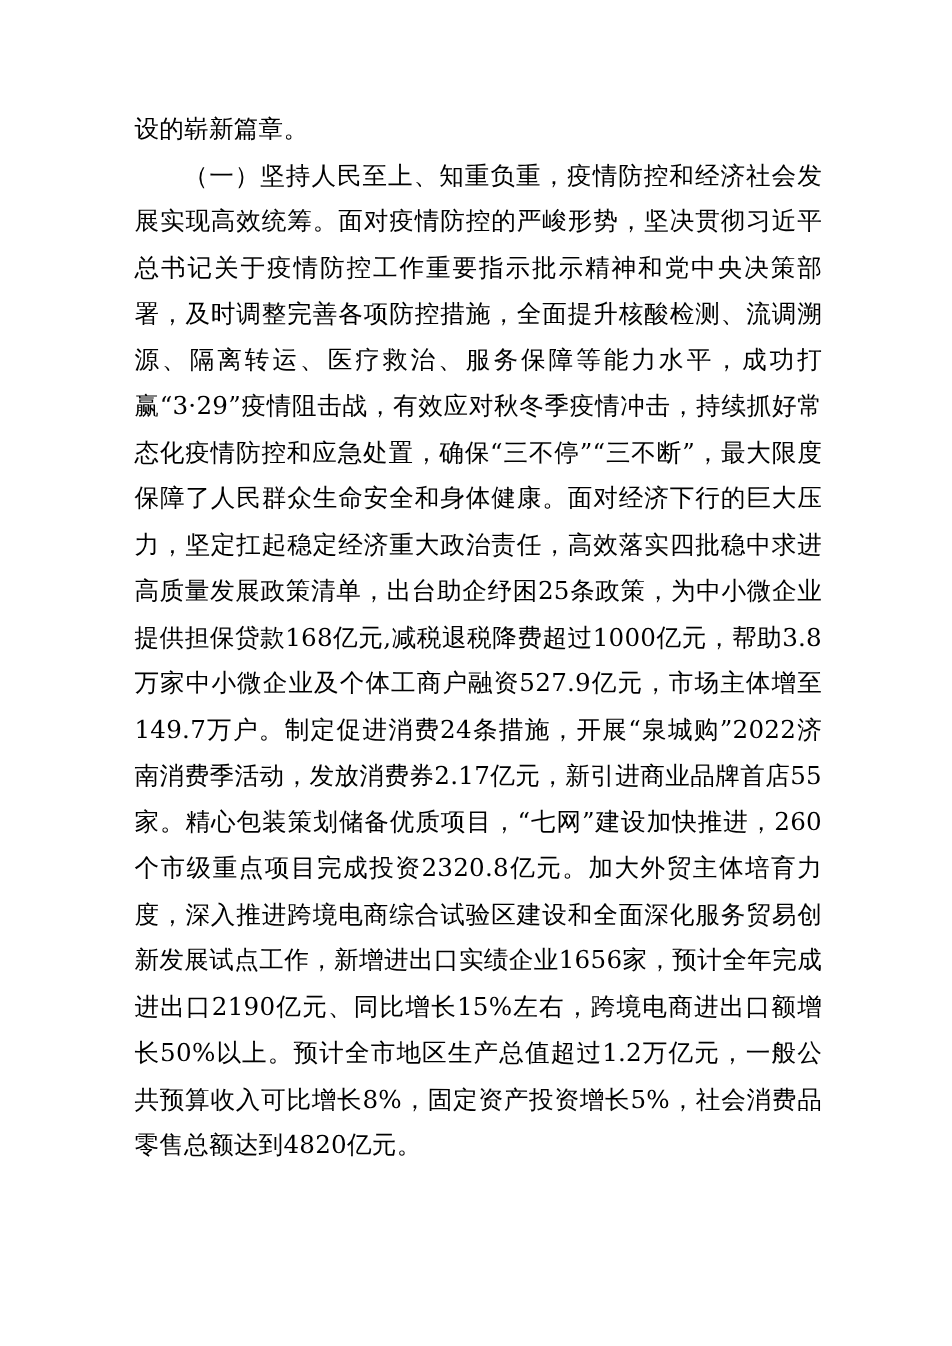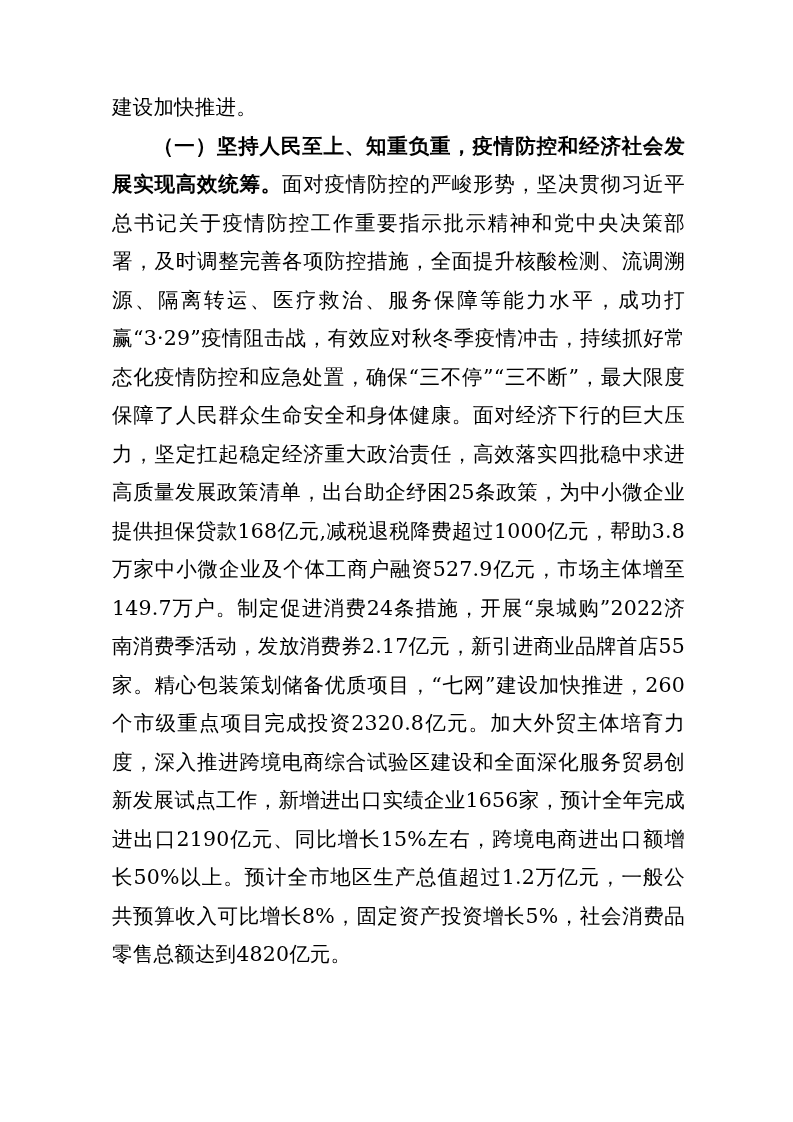--- a/index.html
+++ b/index.html
@@ -30,31 +30,31 @@
     letter-spacing: 0.2px;
   }
   p.para {
     margin: 0;
     padding: 0;
   }
   p.indent {
     text-indent: 2em;
   }
   .bold-lead {
-    font-weight: bold;
+    font-weight: normal;
   }
 </style>
 </head>
 <body>
 
 <div class="page">
   <div class="doc-body">
 
     <p class="para">
-      <span>建设加快推进。</span>
+      <span>设的崭新篇章。</span>
     </p>
 
     <p class="para indent">
       <span class="bold-lead">（一）坚持人民至上、知重负重，疫情防控和经济社会发展实现高效统筹。</span><span>面对疫情防控的严峻形势，坚决贯彻习近平总书记关于疫情防控工作重要指示批示精神和党中央决策部署，及时调整完善各项防控措施，全面提升核酸检测、流调溯源、隔离转运、医疗救治、服务保障等能力水平，成功打赢“3·29”疫情阻击战，有效应对秋冬季疫情冲击，持续抓好常态化疫情防控和应急处置，确保“三不停”“三不断”，最大限度保障了人民群众生命安全和身体健康。面对经济下行的巨大压力，坚定扛起稳定经济重大政治责任，高效落实四批稳中求进高质量发展政策清单，出台助企纾困25条政策，为中小微企业提供担保贷款168亿元,减税退税降费超过1000亿元，帮助3.8万家中小微企业及个体工商户融资527.9亿元，市场主体增至149.7万户。制定促进消费24条措施，开展“泉城购”2022济南消费季活动，发放消费券2.17亿元，新引进商业品牌首店55家。精心包装策划储备优质项目，“七网”建设加快推进，260个市级重点项目完成投资2320.8亿元。加大外贸主体培育力度，深入推进跨境电商综合试验区建设和全面深化服务贸易创新发展试点工作，新增进出口实绩企业1656家，预计全年完成进出口2190亿元、同比增长15%左右，跨境电商进出口额增长50%以上。预计全市地区生产总值超过1.2万亿元，一般公共预算收入可比增长8%，固定资产投资增长5%，社会消费品零售总额达到4820亿元。</span>
     </p>
 
   </div>
 </div>
 
 </body></html>

